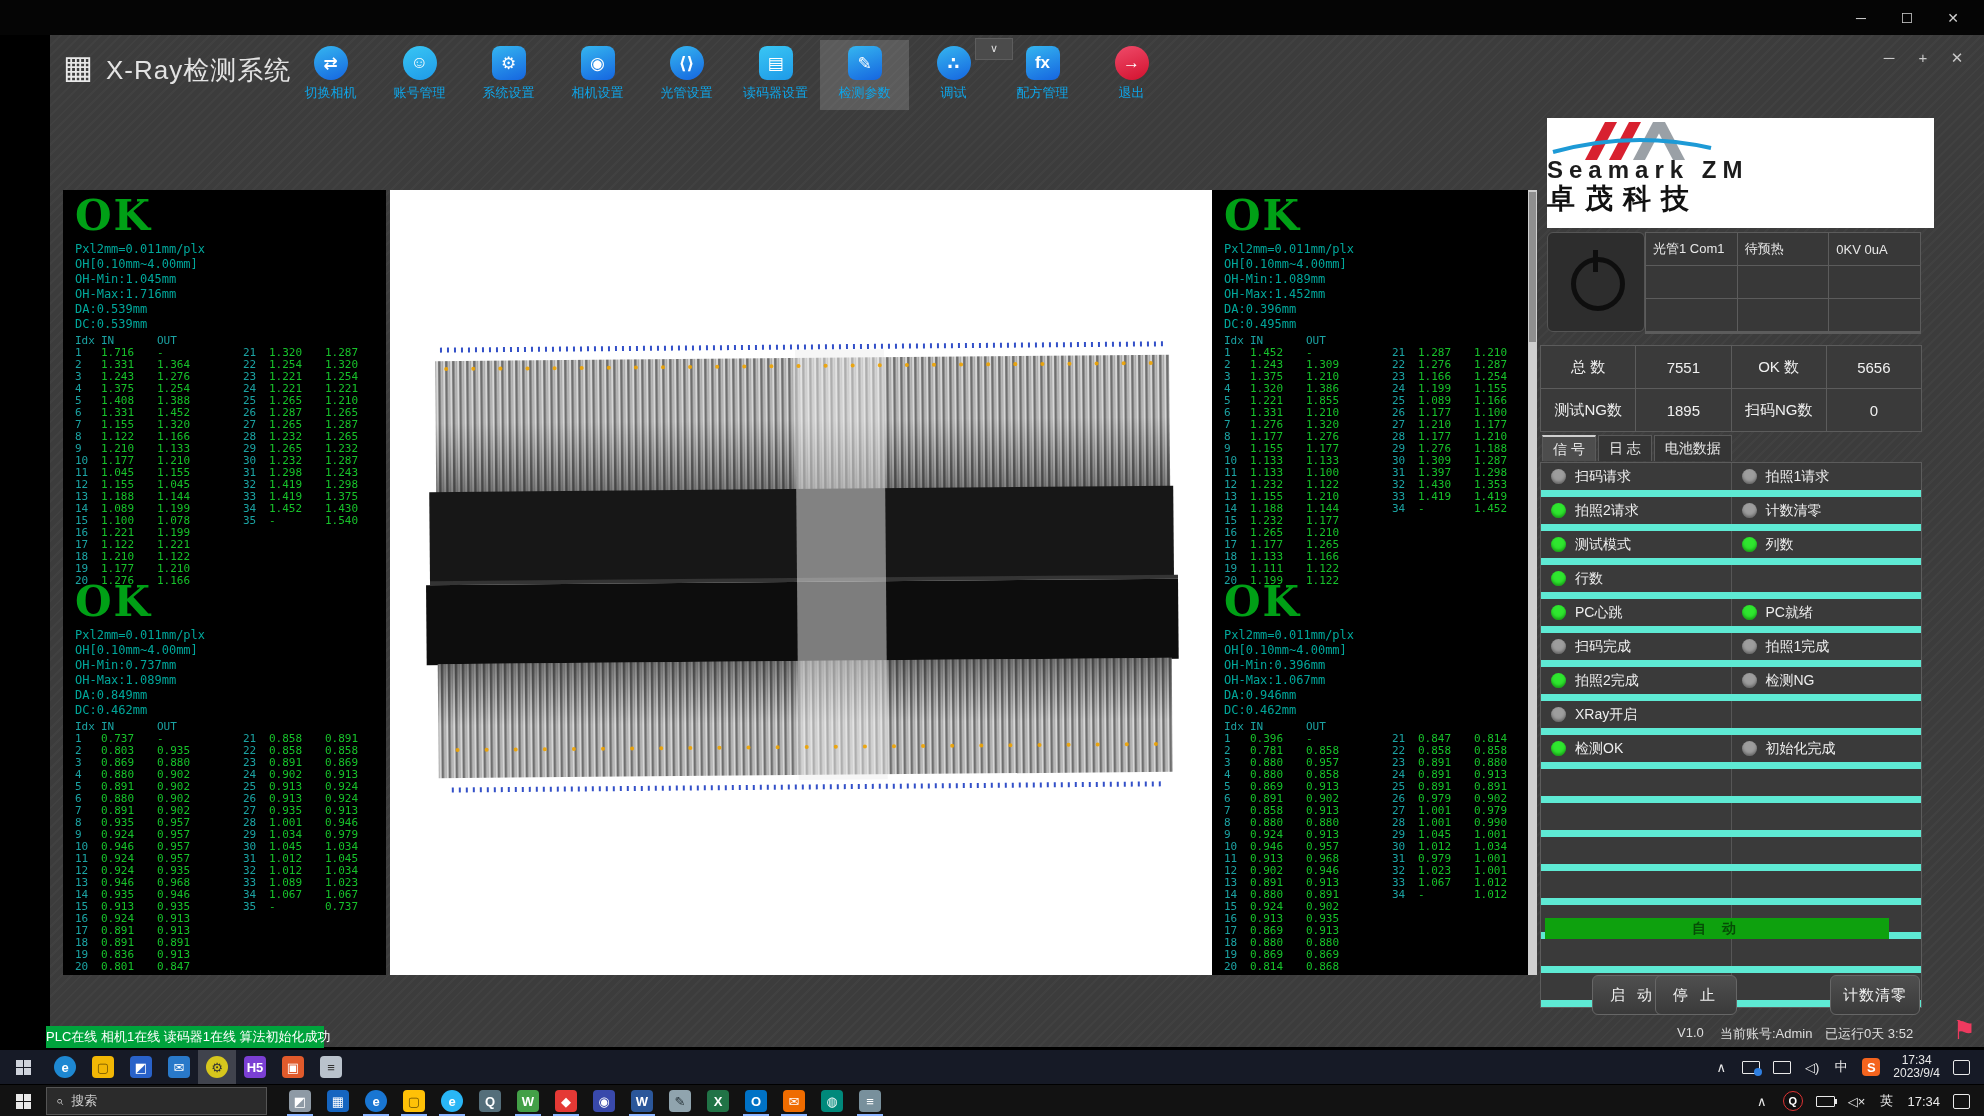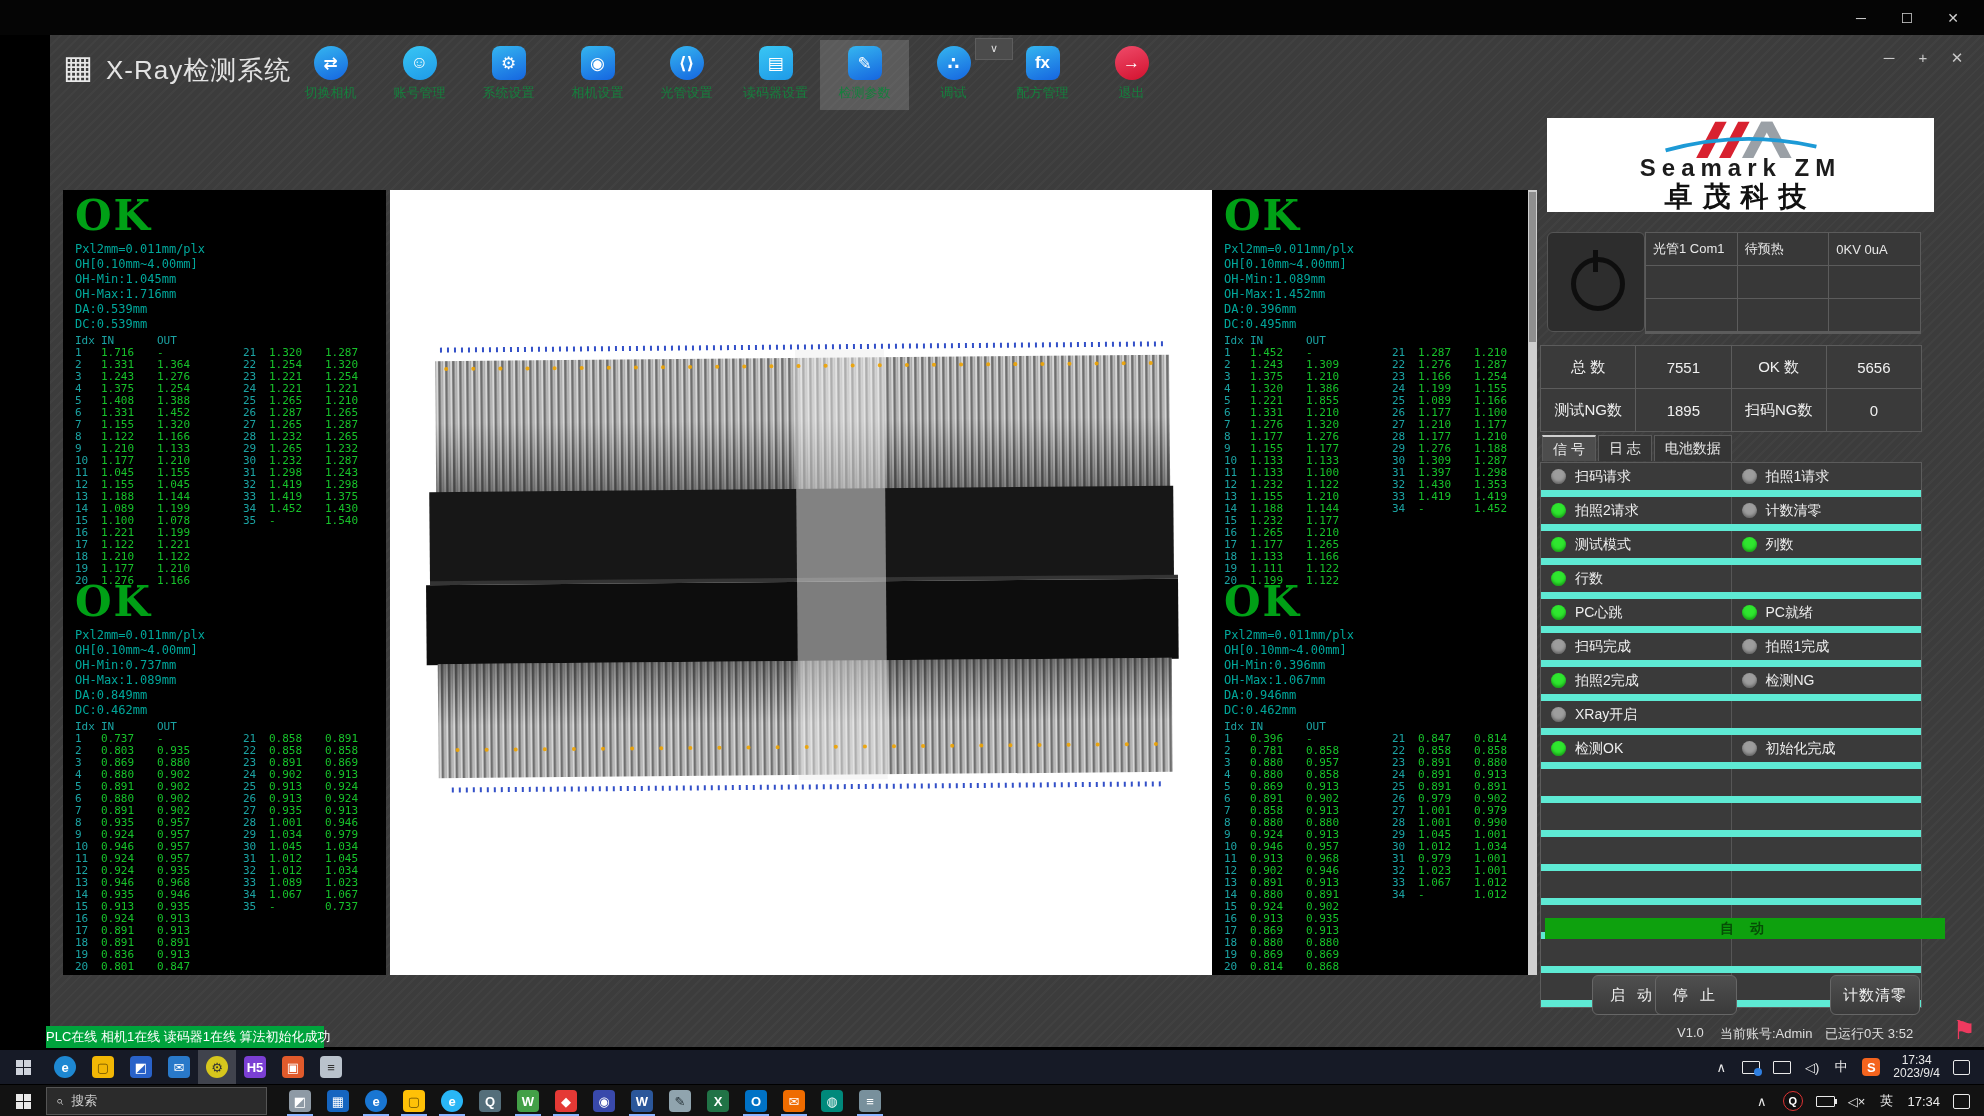--- a/index.html
+++ b/index.html
@@ -17,21 +17,21 @@
   .app-title{position:absolute;left:56px;top:18px;font-size:26px;color:#e3e3e3;letter-spacing:1px;}
   .toolbar{position:absolute;left:236px;top:5px;height:70px;display:flex;}
   .tool-item{width:89px;height:70px;display:flex;flex-direction:column;align-items:center;justify-content:flex-start;cursor:pointer;}
   .tool-item.active{background:rgba(255,255,255,.16);}
   .tool-ico{width:34px;height:34px;margin-top:6px;display:flex;align-items:center;justify-content:center;
     color:#fff;font-size:17px;font-weight:bold;background:linear-gradient(160deg,#35b6f0,#1565e0);}
   .tool-ico.circle{border-radius:50%;}
   .tool-ico.square{border-radius:8px;}
   .tool-ico.red{background:linear-gradient(160deg,#ef4b6a,#d3112e);}
   .tool-ico.lightblue{background:linear-gradient(160deg,#39c6f4,#1e9ae8);}
-  .tool-label{margin-top:4px;font-size:13px;color:#15803d;white-space:nowrap;}
+  .tool-label{margin-top:4px;font-size:13px;color:#0ea5e9;white-space:nowrap;}
   .chevron-btn{position:absolute;left:925px;top:3px;width:36px;height:20px;background:#4b4b4b;border:1px solid #5d5d5d;
     color:#ddd;font-size:11px;text-align:center;line-height:18px;cursor:pointer;}
   .app-ctrls{position:absolute;right:18px;top:14px;display:flex;gap:16px;}
   .actl{color:#c9c9c9;font-size:15px;width:18px;text-align:center;cursor:pointer;}
   
   .dpanel{position:absolute;top:190px;height:785px;background:#000;overflow:hidden;}
   #panel-left{left:63px;width:323px;}
   #panel-right{left:1212px;width:316px;}
   .datablock{position:absolute;left:12px;width:300px;}
   .ok-text{font-family:"DejaVu Serif",serif;font-weight:bold;font-size:42px;line-height:44px;color:#00a016;letter-spacing:2px;}
@@ -44,42 +44,42 @@
   .mi{display:inline-block;width:26px;color:#1ba3a3;}
   .mv{display:inline-block;width:56px;color:#17c32b;}
   .mrow.hdr .mv{color:#1ba3a3;}
   
   .vscroll{position:absolute;left:1528px;top:190px;width:9px;height:785px;background:#cfcfcf;}
   .vthumb{position:absolute;left:1px;top:2px;width:7px;height:150px;background:#8f8f8f;}
   
   .xray{position:absolute;left:390px;top:190px;width:822px;height:785px;background:#fff;}
   
   .sidebar{position:absolute;left:1537px;top:110px;width:447px;height:937px;}
-  .logo{position:absolute;left:10px;top:8px;width:387px;height:94px;background:#fff;display:flex;flex-direction:column;align-items:center;justify-content:flex-start;}
+  .logo{position:absolute;left:10px;top:8px;width:387px;height:110px;background:#fff;display:flex;flex-direction:column;align-items:flex-start;justify-content:flex-start;}
   .logo-line1{font-size:24px;font-weight:bold;color:#1c1c1c;letter-spacing:6px;margin-top:-6px;}
   .logo-line2{font-size:28px;font-weight:bold;color:#111;letter-spacing:10px;line-height:30px;}
   .power{position:absolute;left:10px;top:122px;width:96px;height:98px;background:#2d2d2d;border:1px solid #555;border-radius:6px;cursor:pointer;}
   .power-ico{position:absolute;left:23px;top:24px;width:44px;height:44px;border:5px solid #0e0e0e;border-radius:50%;}
   .power-ico::after{content:"";position:absolute;left:17px;top:-12px;width:5px;height:22px;background:#0e0e0e;}
   .tube{position:absolute;left:108px;top:122px;width:274px;height:100px;display:grid;
     grid-template-columns:1fr 1fr 1fr;grid-auto-rows:32px;gap:1px;background:#5c5c5c;border:1px solid #5c5c5c;}
   .tube .cell{background:#383838;color:#e8e8e8;font-size:13px;display:flex;align-items:center;padding-left:7px;white-space:nowrap;}
   .stats{position:absolute;left:3px;top:235px;width:380px;display:grid;grid-template-columns:1fr 1fr 1fr 1fr;grid-auto-rows:42px;gap:1px;background:#5c5c5c;border:1px solid #5c5c5c;}
   .stats .cell{background:#3a3a3a;color:#f0f0f0;font-size:15px;display:flex;align-items:center;justify-content:center;}
   .tabs{position:absolute;left:5px;top:325px;height:26px;display:flex;gap:2px;}
   .tab{padding:0 10px;background:#353535;border:1px solid #5a5a5a;border-bottom:none;color:#e5e5e5;font-size:14px;line-height:24px;cursor:pointer;}
   .tab.active{background:#4d4d4d;border-top:2px solid #cfcfcf;}
   .signals{position:absolute;left:3px;top:352px;width:380px;border:1px solid #5c5c5c;background:#3a3a3a;}
   .sig-row{display:flex;height:27px;border-bottom:7px solid #5eead4;}
   .sig-cell{flex:1;display:flex;align-items:center;gap:9px;padding-left:10px;}
   .sig-cell.l{border-right:1px solid #565656;}
   .led{width:15px;height:15px;border-radius:50%;background:#9d9d9d;box-shadow:inset 0 -2px 3px rgba(0,0,0,.35);}
   .led.on{background:#2fe62f;box-shadow:inset 0 -2px 3px rgba(0,90,0,.5);}
   .sig-label{color:#eee;font-size:14px;white-space:nowrap;}
-  .auto-banner{position:absolute;left:8px;top:808px;width:400px;height:21px;background:#0ea10e;color:#064d06;
+  .auto-banner{position:absolute;left:8px;top:808px;width:344px;height:21px;background:#0ea10e;color:#064d06;
     font-size:14px;font-weight:bold;text-align:center;line-height:21px;letter-spacing:6px;cursor:pointer;}
   .btn{position:absolute;top:865px;height:38px;background:linear-gradient(#4f4f4f,#3a3a3a);border:1px solid #666;
     border-radius:6px;color:#f2f2f2;font-size:15px;display:flex;align-items:center;justify-content:center;letter-spacing:4px;cursor:pointer;}
   .btn.start{left:11px;width:80px;margin-left:44px;}
   .btn.stop{left:118px;width:80px;}
   .btn.reset{left:293px;width:88px;letter-spacing:1px;}
   .side-footer{position:absolute;left:0px;top:915px;width:447px;height:24px;color:#dedede;font-size:13px;}
   .sf-version{position:absolute;left:140px;}
   .sf-account{position:absolute;left:183px;}
   .sf-uptime{position:absolute;left:288px;}

